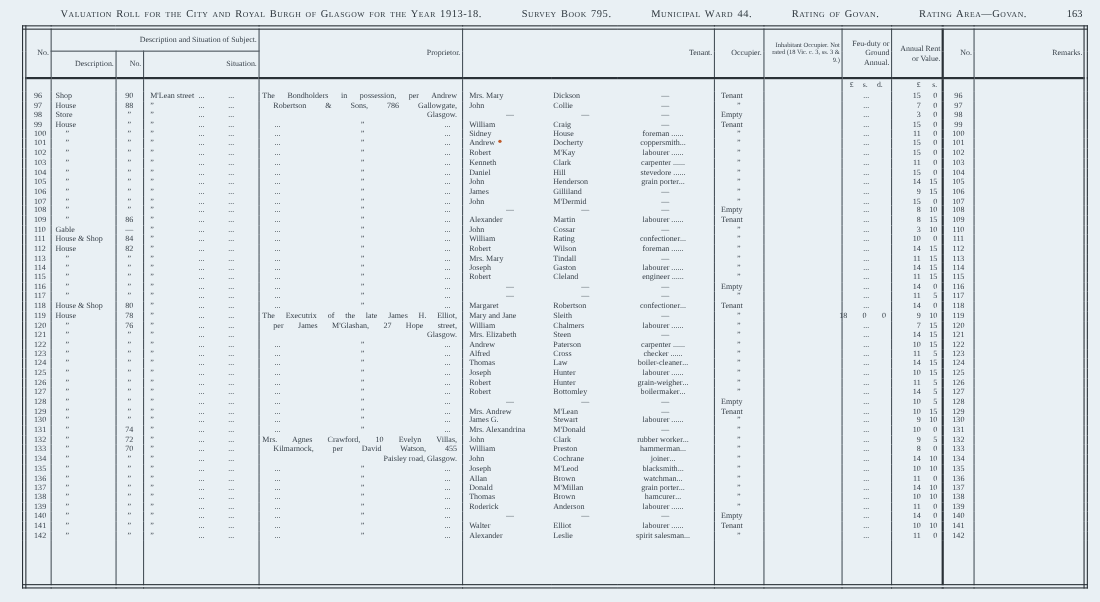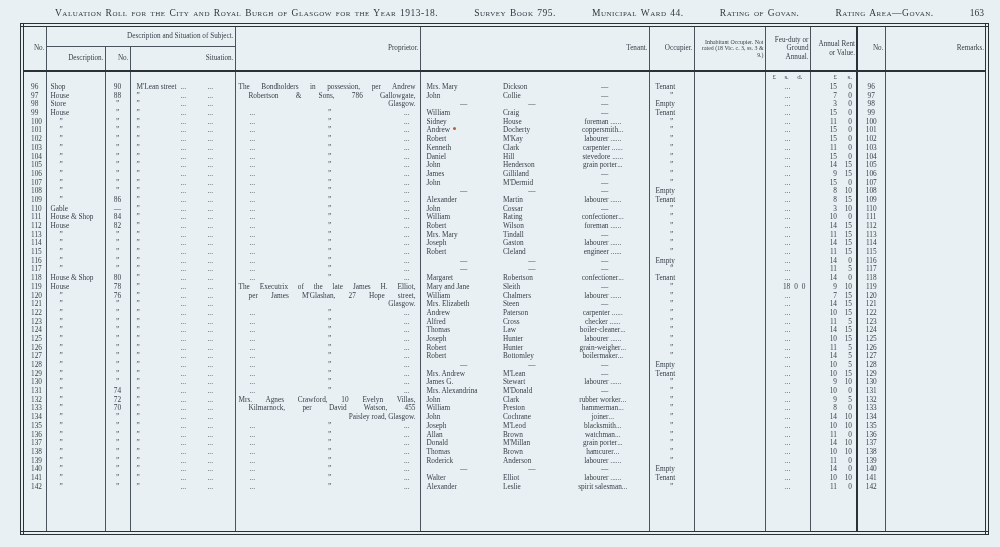--- a/index.html
+++ b/index.html
@@ -49,21 +49,21 @@
   .ctr{text-align:center;}
   .pl6{padding-left:6px;}
   .pl2{padding-left:2px;}
   
   .seg{display:flex;}
   .seg.one{justify-content:center;}
   .seg.spread{justify-content:center;padding:0 6px 0 2px;}
   .seg.pspread{justify-content:space-between;padding:0 10px 0 14px;}
   .seg.sitm span:nth-child(1){flex:1;padding-left:6px;}
   .seg.sitm span:nth-child(2),.seg.sitm span:nth-child(3){width:27px;}
-  .seg.feuv{justify-content:flex-end;gap:4px;padding-right:4px;}
+  .seg.feuv{justify-content:flex-end;gap:14px;padding-right:4px;}
   .seg.curfeu{justify-content:space-between;padding:0 7px;}
   
   .rentc{display:flex;justify-content:flex-end;}
   .rentc .r1{min-width:30px;text-align:right;}
   .rentc .r2{min-width:15px;text-align:right;padding-right:4px;}
   
   .propC{position:relative;}
   .blk{position:absolute;top:0;left:3px;right:4px;line-height:8.68px;z-index:2;}
   .blk div{white-space:nowrap;}
   .blk .ind{padding-left:10px;text-align:right;}

